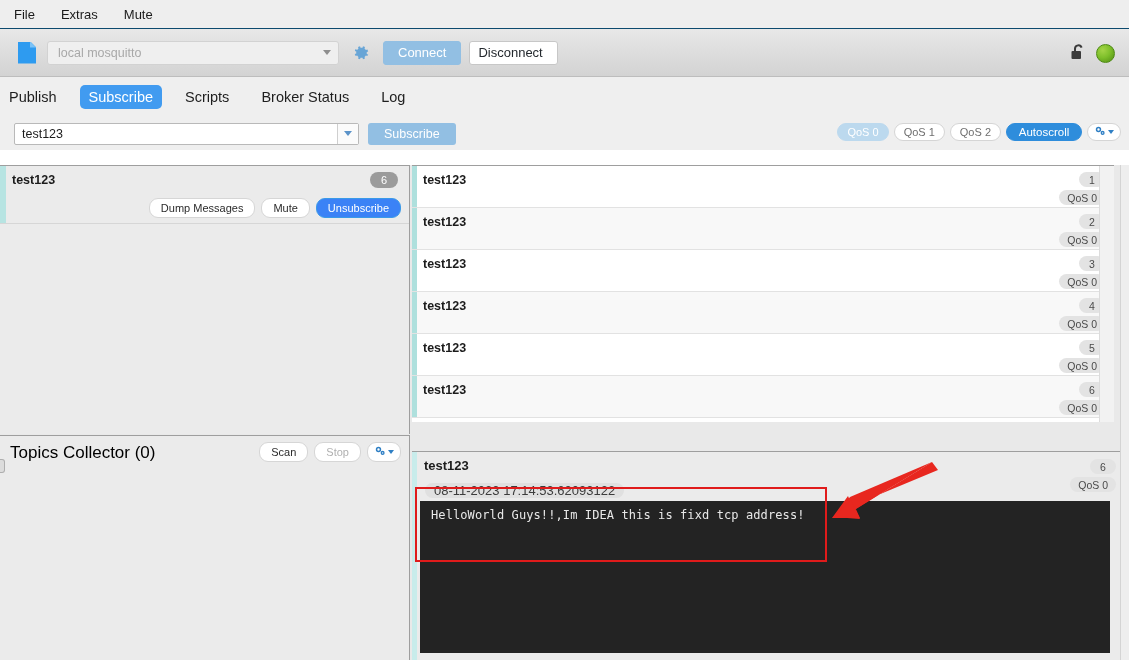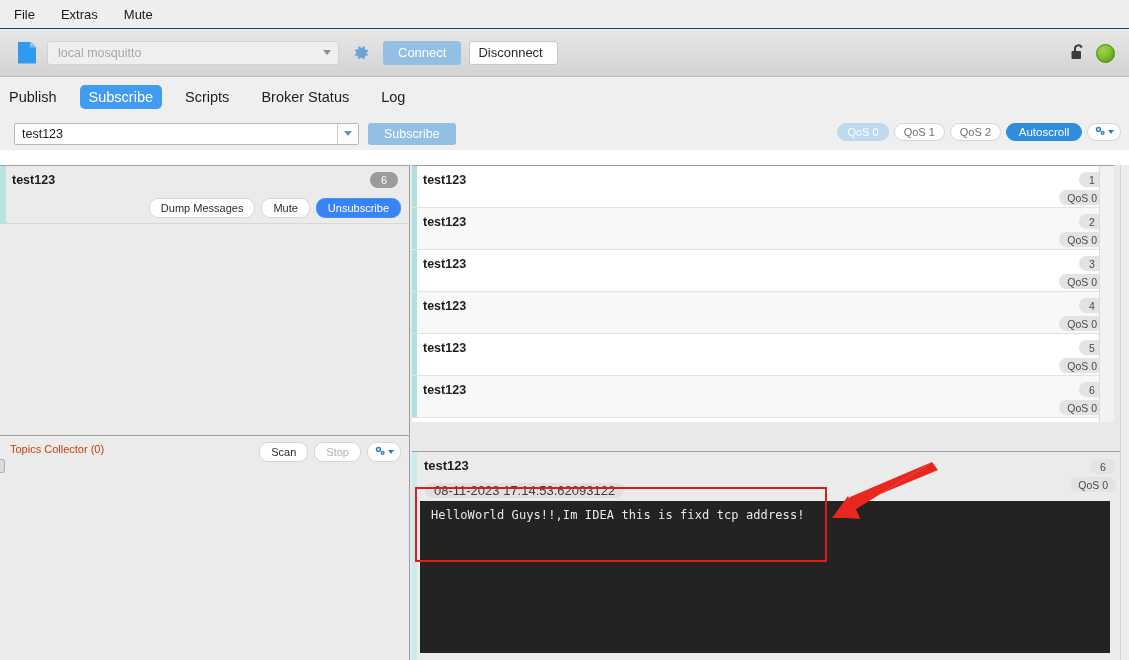--- a/index.html
+++ b/index.html
@@ -381,22 +381,22 @@
     box-sizing: border-box;
   }
   .collector-head {
     position: relative;
     height: 30px;
   }
   .collector-head .title {
     position: absolute;
     left: 10px;
     top: 7px;
-    font-size: 11px;
-    color: #c2410c;
+    font-size: 17px;
+    color: #000000;
   }
   .collector-head .tools {
     position: absolute;
     right: 8px;
     top: 6px;
     display: flex;
     align-items: center;
     gap: 6px;
   }
   .abtn.disabled { color: #b0b0b0; }

